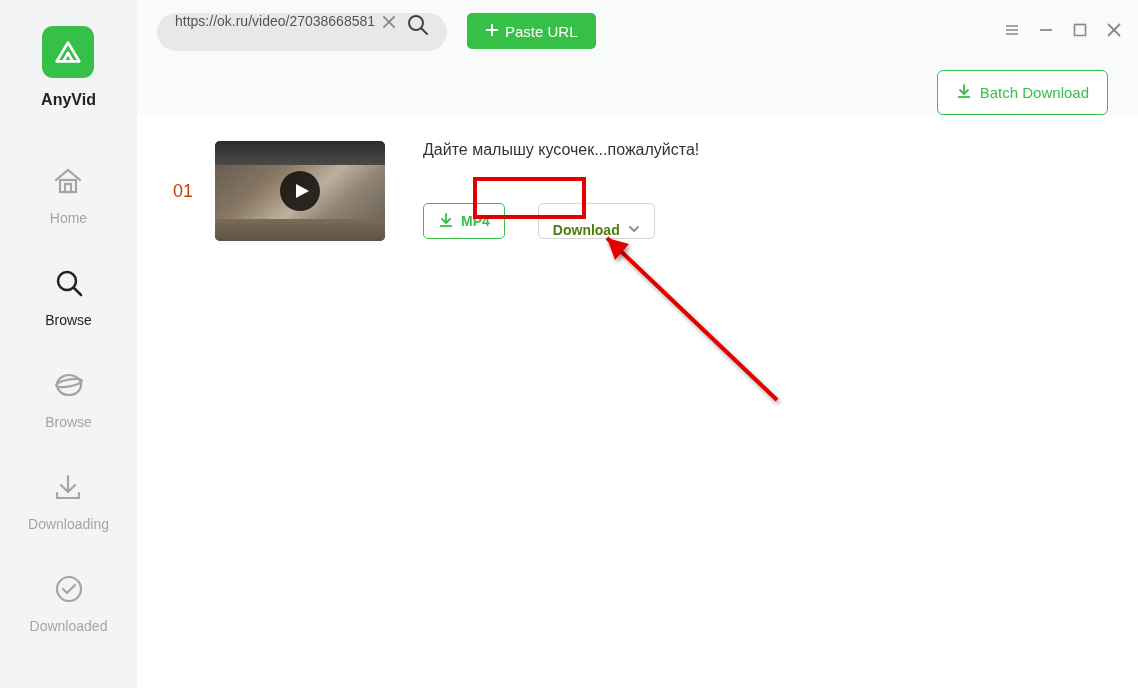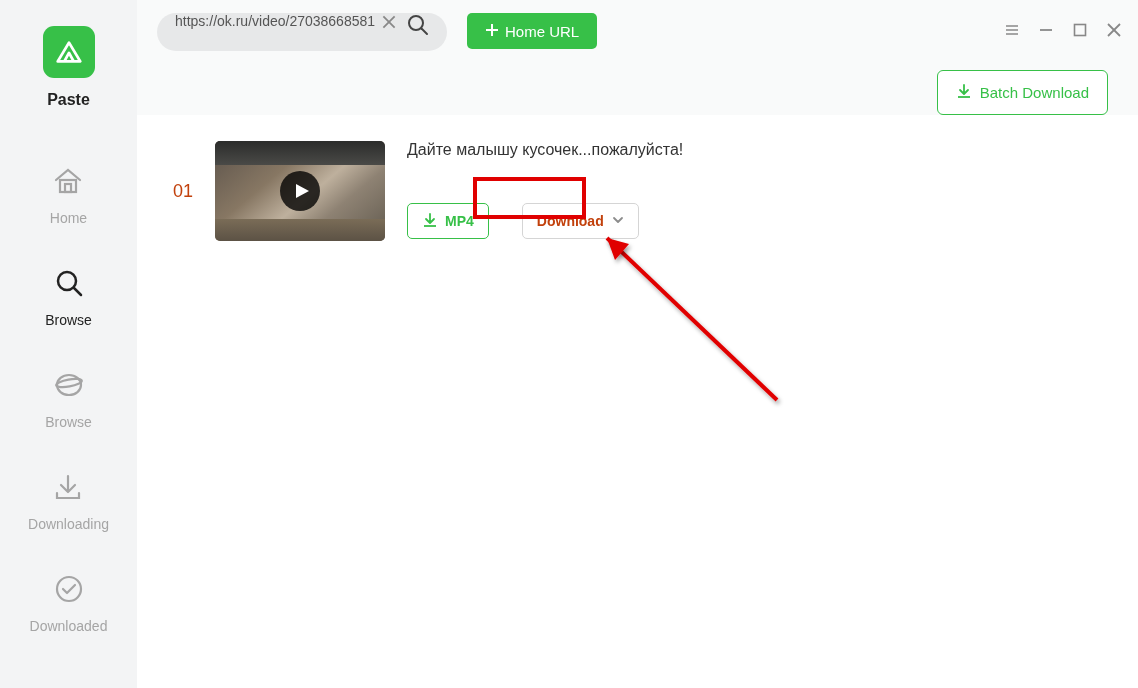--- a/index.html
+++ b/index.html
@@ -43,46 +43,46 @@
   .content { flex:1; background:#fff; padding: 26px 36px; position:relative; }
   .result-row { display:flex; align-items:flex-start; gap:22px; }
   .index { font-size:18px; color:#c2410c; align-self:center;}
   .thumb { width:170px; height:100px; border-radius:5px; background:linear-gradient(140deg,#5b524a 0%, #877763 35%, #beb09d 55%, #8e8273 70%, #615a4e 100%); position:relative; overflow:hidden;}
   .thumb::before{content:"";position:absolute;top:0;left:0;right:0;height:24px;background:linear-gradient(to bottom,#2b2c2b,#4a4a47);}
   .thumb::after{content:"";position:absolute;bottom:0;left:0;right:0;height:22px;background:linear-gradient(to top,#5c5245,#7a6c57);}
   .play-btn { position:absolute; top:50%; left:50%; transform:translate(-50%,-50%); width:40px; height:40px; border-radius:50%; background:rgba(0,0,0,0.78); display:flex; align-items:center; justify-content:center; cursor:pointer;}
   .play-btn svg { width:16px;height:16px; margin-left:3px;}
   .duration-badge { position:absolute; bottom:4px; right:5px; background:#000; color:#fff; font-size:12px; padding:1px 6px; border-radius:2px;}
 
-  .meta { display:flex; flex-direction:column; }
+  .meta { display:flex; flex-direction:column;margin-left:16px; }
   .title { font-size:16px; color:#333; font-weight:400; }
   .actions { display:flex; gap:33px; margin-top:44px;}
   .mp4-btn { height:36px; border:1px solid #37c048; color:#37c048; background:#fff; border-radius:5px; padding:0 14px; display:flex; align-items:center; gap:7px; font-size:14px; font-weight:600; cursor:pointer;}
   .mp4-btn svg{width:16px;height:16px;}
-  .download-dropdown { height:36px; border:1px solid #d5d5d5; color:#c2410c; background:#fff; border-radius:5px; padding:0 14px; display:flex; align-items:center; gap:8px; font-size:14px; font-weight:600; cursor:pointer;}
+  .download-dropdown { height:36px; border:1px solid #d5d5d5; color:#4d7c0f; background:#fff; border-radius:5px; padding:0 14px; display:flex; align-items:flex-end; gap:8px; font-size:14px; font-weight:600; cursor:pointer;}
   .download-dropdown svg{width:12px;height:12px;}
 
   
   .anno-box { position:absolute; border:4px solid #e00000; pointer-events:none; }
   .anno-arrow { position:absolute; pointer-events:none; }
 </style>
 </head>
 <body>
 
 <div class="app">
 
   <div class="sidebar">
     <div class="logo-block">
       <div class="logo">
         <svg viewBox="0 0 32 32" fill="none">
             <path d="M4 26 L16 6 L28 26 Z" stroke="#fff" stroke-width="3" stroke-linejoin="round"></path>
             <path d="M11 26 L16 17 L21 26" stroke="#fff" stroke-width="3" stroke-linejoin="round"></path>
           </svg>
       </div>
-      <div class="logo-label">Paste</div>
+      <div class="logo-label">AnyVid</div>
     </div>
 
     <div class="nav">
       <div class="nav-item">
         <span><svg viewBox="0 0 32 32" fill="none">
               <path d="M4 15 L16 5 L28 15" stroke="#a5a5a5" stroke-width="2.2" stroke-linecap="round"></path>
               <rect x="8" y="15" width="16" height="12" stroke="#a5a5a5" stroke-width="2.2"></rect>
               <rect x="13" y="19" width="6" height="8" stroke="#a5a5a5" stroke-width="2.2"></rect>
             </svg></span>
         <span class="nav-label">Home</span>
@@ -135,21 +135,21 @@
               <line x1="15.5" y1="15.5" x2="21" y2="21" stroke="currentColor" stroke-width="2" stroke-linecap="round"></line>
             </svg>
         </span>
       </div>
 
       <button class="paste-btn">
         <span><svg viewBox="0 0 14 14">
               <line x1="7" y1="1" x2="7" y2="13" stroke="#fff" stroke-width="2"></line>
               <line x1="1" y1="7" x2="13" y2="7" stroke="#fff" stroke-width="2"></line>
             </svg></span>
-        <span>Home URL</span>
+        <span>Paste URL</span>
       </button>
 
       <div class="window-controls">
         <span class="win-btn">
             <svg viewBox="0 0 16 16">
               <line x1="2" y1="4" x2="14" y2="4" stroke="currentColor" stroke-width="1.5"></line>
               <line x1="2" y1="8" x2="14" y2="8" stroke="currentColor" stroke-width="1.5"></line>
               <line x1="2" y1="12" x2="14" y2="12" stroke="currentColor" stroke-width="1.5"></line>
             </svg>
           </span>

